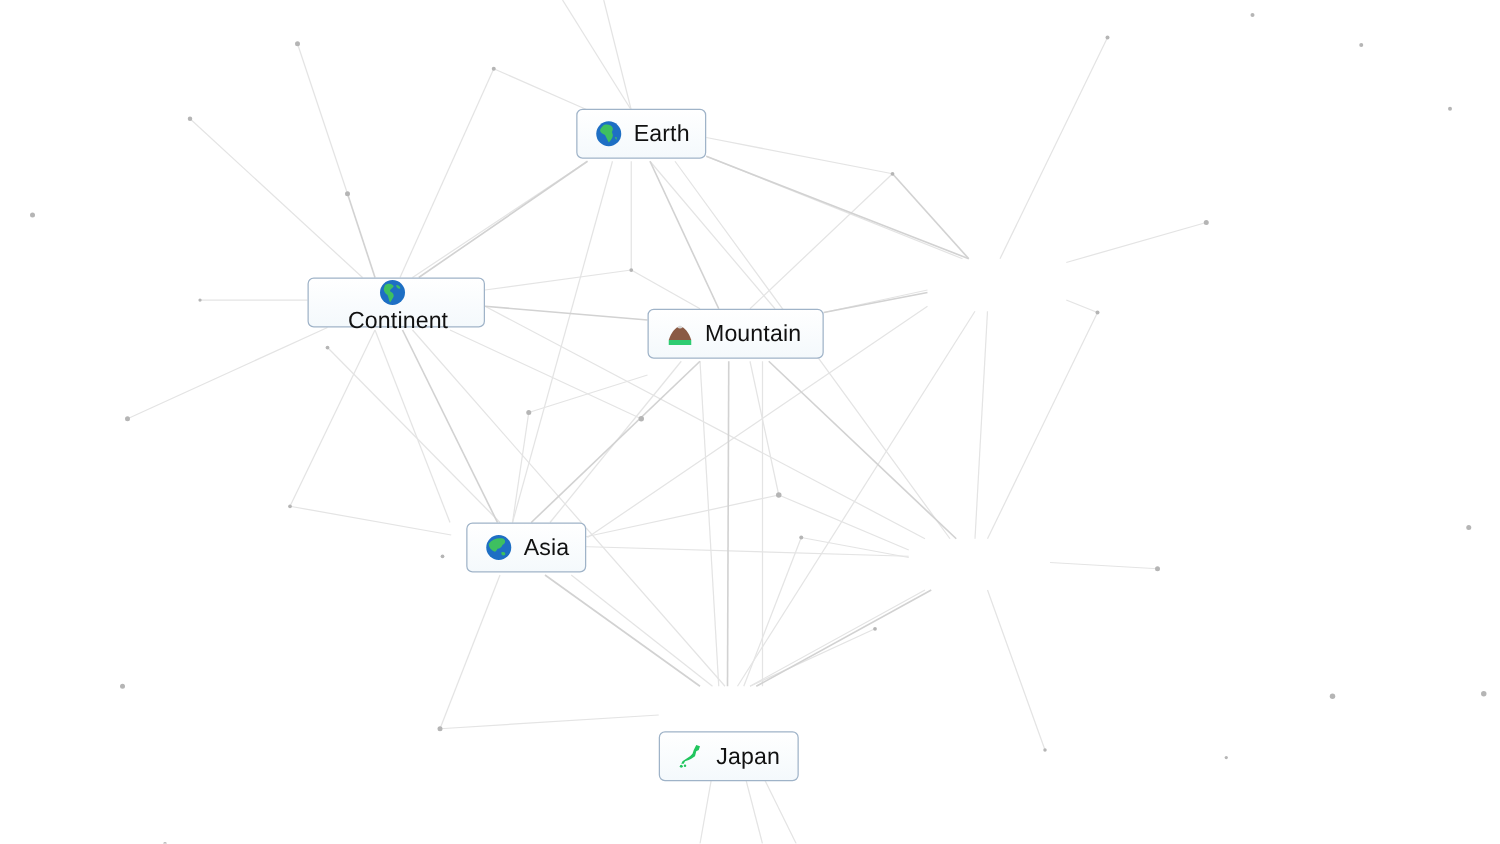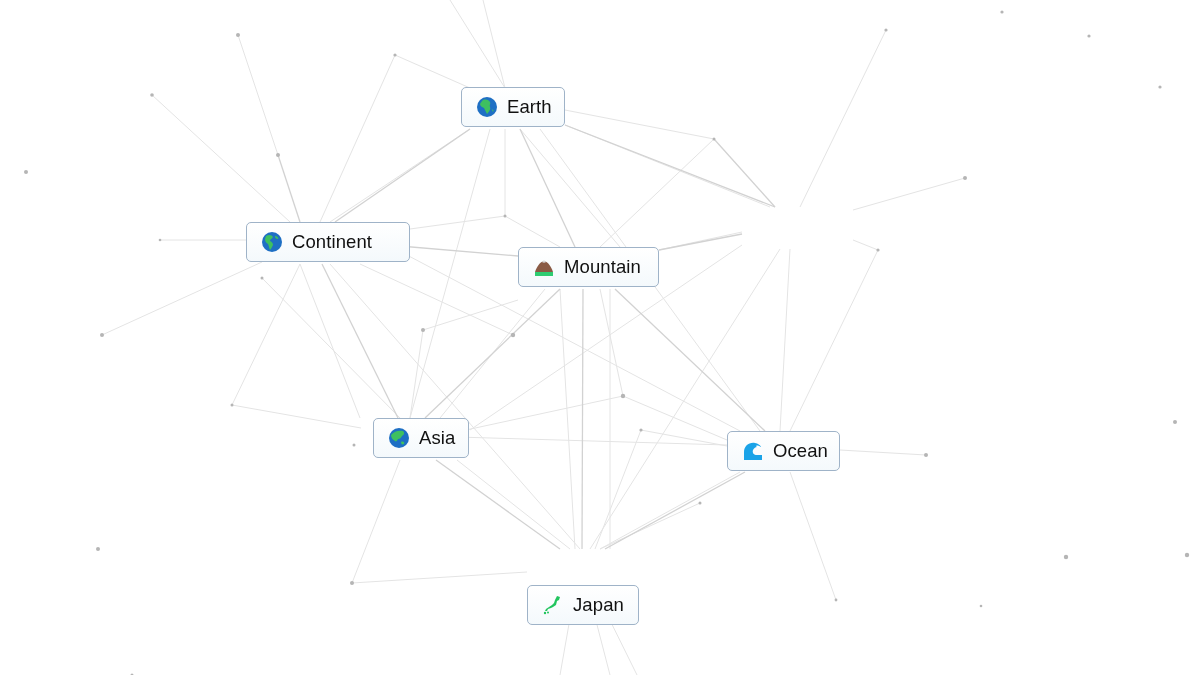--- a/index.html
+++ b/index.html
@@ -170,21 +170,21 @@
     <span class="ico">
       <svg viewBox="0 0 22 22">
         <circle cx="11" cy="11" r="10" fill="#1e6fc4"></circle>
         <path d="M7 4 C10 3 13 4 14 6 C15 8 13 9 14 11 C15 13 13 16 11 18 C10 16 9 14 8 12 C6 11 4 10 4 8 C5 6 6 5 7 4 Z" fill="#3ec060"></path>
         <path d="M16 14 C17 13 18 14 17 16 Z" fill="#3ec060"></path>
       </svg>
     </span>
     <span class="label">Earth</span>
   </div>
 
-  <div class="node" style="left:246px; top:222px; width:164px;">
+  <div class="node" style="left:246px; top:222px; width:142px;flex-direction:column;">
     <span class="ico">
       <svg viewBox="0 0 22 22">
         <circle cx="11" cy="11" r="10" fill="#1e6fc4"></circle>
         <path d="M5 5 C8 3 11 4 12 6 C11 8 9 8 9 10 C11 11 12 12 12 14 C11 16 10 18 9 19 C8 17 8 15 7 13 C5 12 4 10 4 8 Z" fill="#3ec060"></path>
         <path d="M14 5 C16 5 18 7 17 8 C15 8 14 7 14 5 Z" fill="#3ec060"></path>
       </svg>
     </span>
     <span class="label">Continent</span>
   </div>
 
@@ -204,29 +204,20 @@
     <span class="ico">
       <svg viewBox="0 0 22 22">
         <circle cx="11" cy="11" r="10" fill="#1e6fc4"></circle>
         <path d="M3 8 C6 4 11 3 15 4 C17 6 16 8 14 9 C13 11 12 12 10 12 C9 14 8 15 7 14 C5 13 3 11 3 8 Z" fill="#3ec060"></path>
         <path d="M13 15 C15 14 17 15 16 17 C14 18 13 17 13 15 Z" fill="#3ec060"></path>
       </svg>
     </span>
     <span class="label">Asia</span>
   </div>
 
-  <div class="node" style="left:727px; top:431px; width:113px;">
-    <span class="ico">
-      <svg viewBox="0 0 22 22">
-        <path d="M2 20 L2 12 C2 6 7 2 13 3 C16 3.5 18 5 19 7 C16 6 12 7 11 10 C10 13 12 15 15 15 L20 15 L20 20 Z" fill="#1aa3e8"></path>
-        <path d="M14 6 C16 5 18 6 19 8 C17 8 15 8 14 6 Z" fill="#ffffff"></path>
-      </svg>
-    </span>
-    <span class="label">Ocean</span>
-  </div>
 
   <div class="node" style="left:527px; top:549px; width:112px;margin-top:36px;">
     <span class="ico">
       <svg viewBox="0 0 22 22">
         <path d="M15 2 L18 3 L17 6 L15 7 L14 11 L11 13 L9 14 L6 15 L5 17 L3 17 L4 15 L7 13 L10 11 L12 9 L13 6 L14 4 Z" fill="#22c55e"></path>
         <circle cx="3" cy="19" r="1.2" fill="#22c55e"></circle>
         <circle cx="6" cy="18.5" r="1" fill="#22c55e"></circle>
       </svg>
     </span>
     <span class="label">Japan</span>

